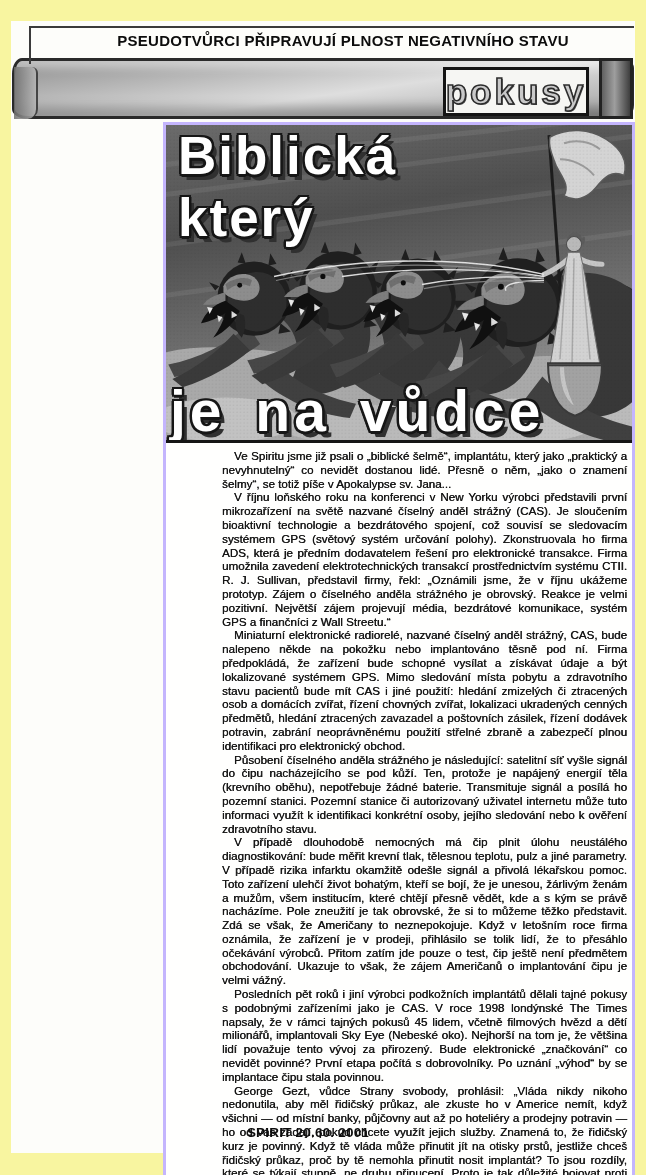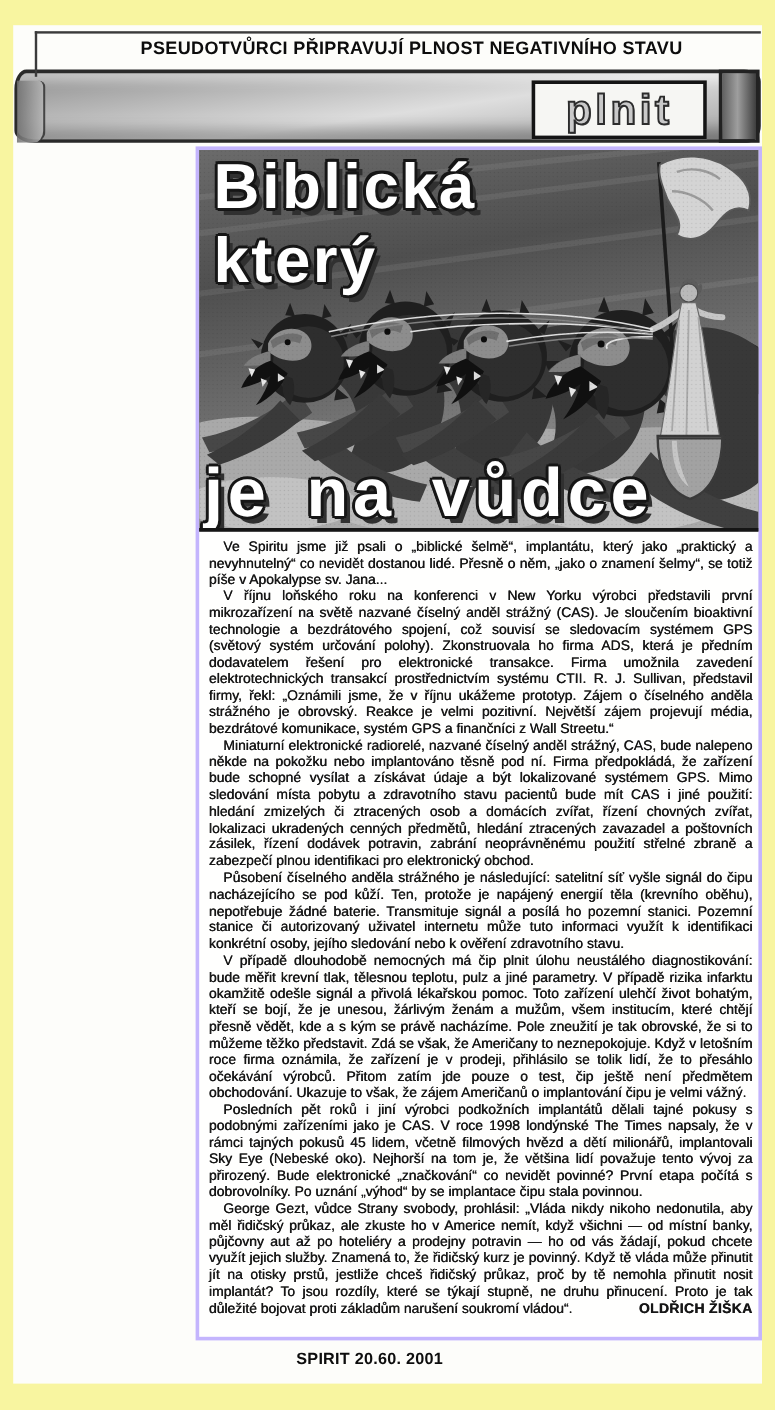--- a/index.html
+++ b/index.html
@@ -77,40 +77,40 @@
                  5px 6px 0 #303030;
   }
   .hl1 { top:4px;  left:12px; font-size:53px; letter-spacing:2px; }
   .hl2 { top:66px; left:12px; font-size:53px; letter-spacing:2px; }
   .hl3 { bottom:0; left:4px;  font-size:57px; letter-spacing:4px; word-spacing:10px; }
   .body-text {
     padding:6px 5px 16px 8px;
     font-size:11.6px; line-height:13.8px; text-align:justify;
     color:#171717; text-shadow:0.35px 0 0 currentColor;
   }
-  .body-text p { text-indent:12px; }
+  .body-text p { text-indent:12px;margin-left:48px; }
   .author {
     float:right; font-weight:bold; text-indent:0; margin-left:10px; letter-spacing:0.3px;
   }
   .footer-caption {
     position:absolute; left:0; right:30px; top:1104px; text-align:center;
     font-weight:bold; font-size:13.5px; color:#0d0d0d; letter-spacing:0.2px;
   }
 </style>
 </head>
 <body>
 
 <div class="paper">
 
   <div class="kicker">PSEUDOTVŮRCI PŘIPRAVUJÍ PLNOST NEGATIVNÍHO STAVU</div>
 
   <div class="ribbon">
     <div class="ribbon-fold-left"></div>
     <div class="spirit-box">
-      <span class="spirit-text">plnit</span>
+      <span class="spirit-text">pokusy</span>
     </div>
     <div class="ribbon-end"></div>
   </div>
 
   <div class="article">
 
     <div class="photo">
       <svg viewBox="0 0 466 312" preserveAspectRatio="none">
         <defs>
           <linearGradient id="sky" x1="0" y1="0" x2="0.25" y2="1">

